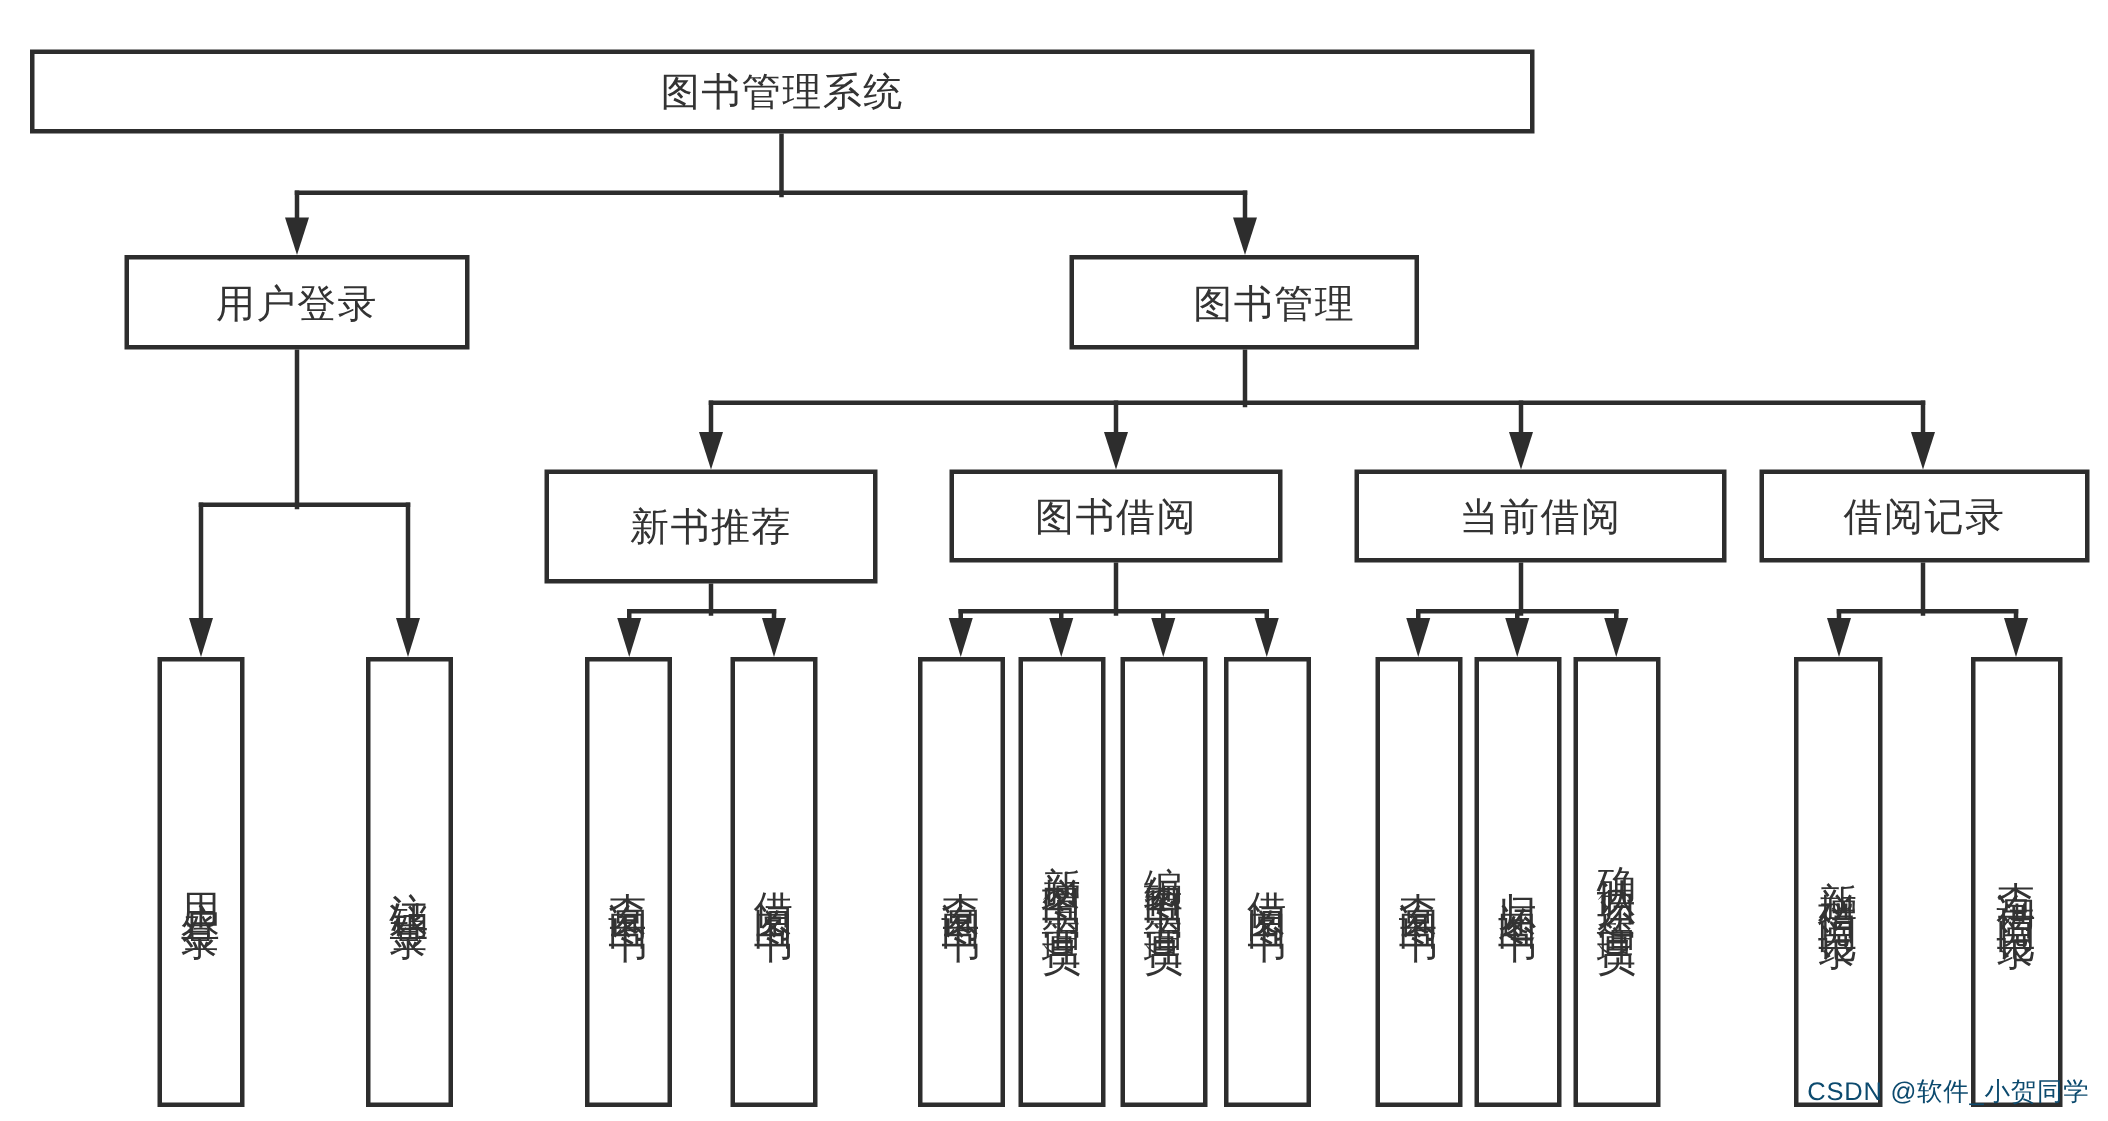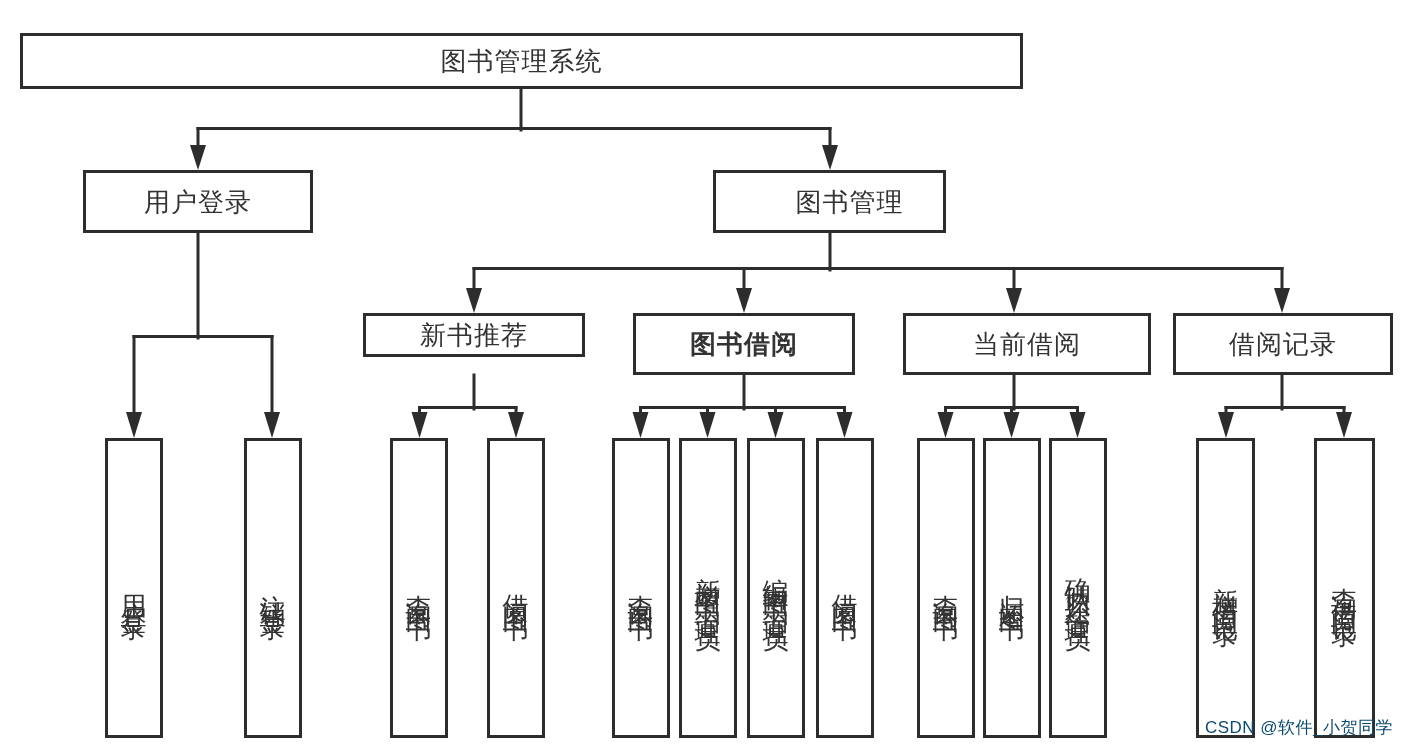--- a/index.html
+++ b/index.html
@@ -137,24 +137,24 @@
     <span class="lbl">图书管理系统</span>
   </div>
 
   <div class="box" style="left:83px; top:170px; width:230px; height:63px;">
     <span class="lbl">用户登录</span>
   </div>
   <div class="box" style="left:713px; top:170px; width:233px; height:63px;padding-left:40px;">
     <span class="lbl">图书管理</span>
   </div>
 
-  <div class="box" style="left:363px; top:313px; width:222px; height:44px;">
+  <div class="box" style="left:363px; top:313px; width:222px; height:76px;">
     <span class="lbl">新书推荐</span>
   </div>
-  <div class="box" style="left:633px; top:313px; width:222px; height:62px;font-weight:bold;">
+  <div class="box" style="left:633px; top:313px; width:222px; height:62px;">
     <span class="lbl">图书借阅</span>
   </div>
   <div class="box" style="left:903px; top:313px; width:248px; height:62px;">
     <span class="lbl">当前借阅</span>
   </div>
   <div class="box" style="left:1173px; top:313px; width:220px; height:62px;">
     <span class="lbl">借阅记录</span>
   </div>
 
   <div class="box leaf" style="left:105px;">

